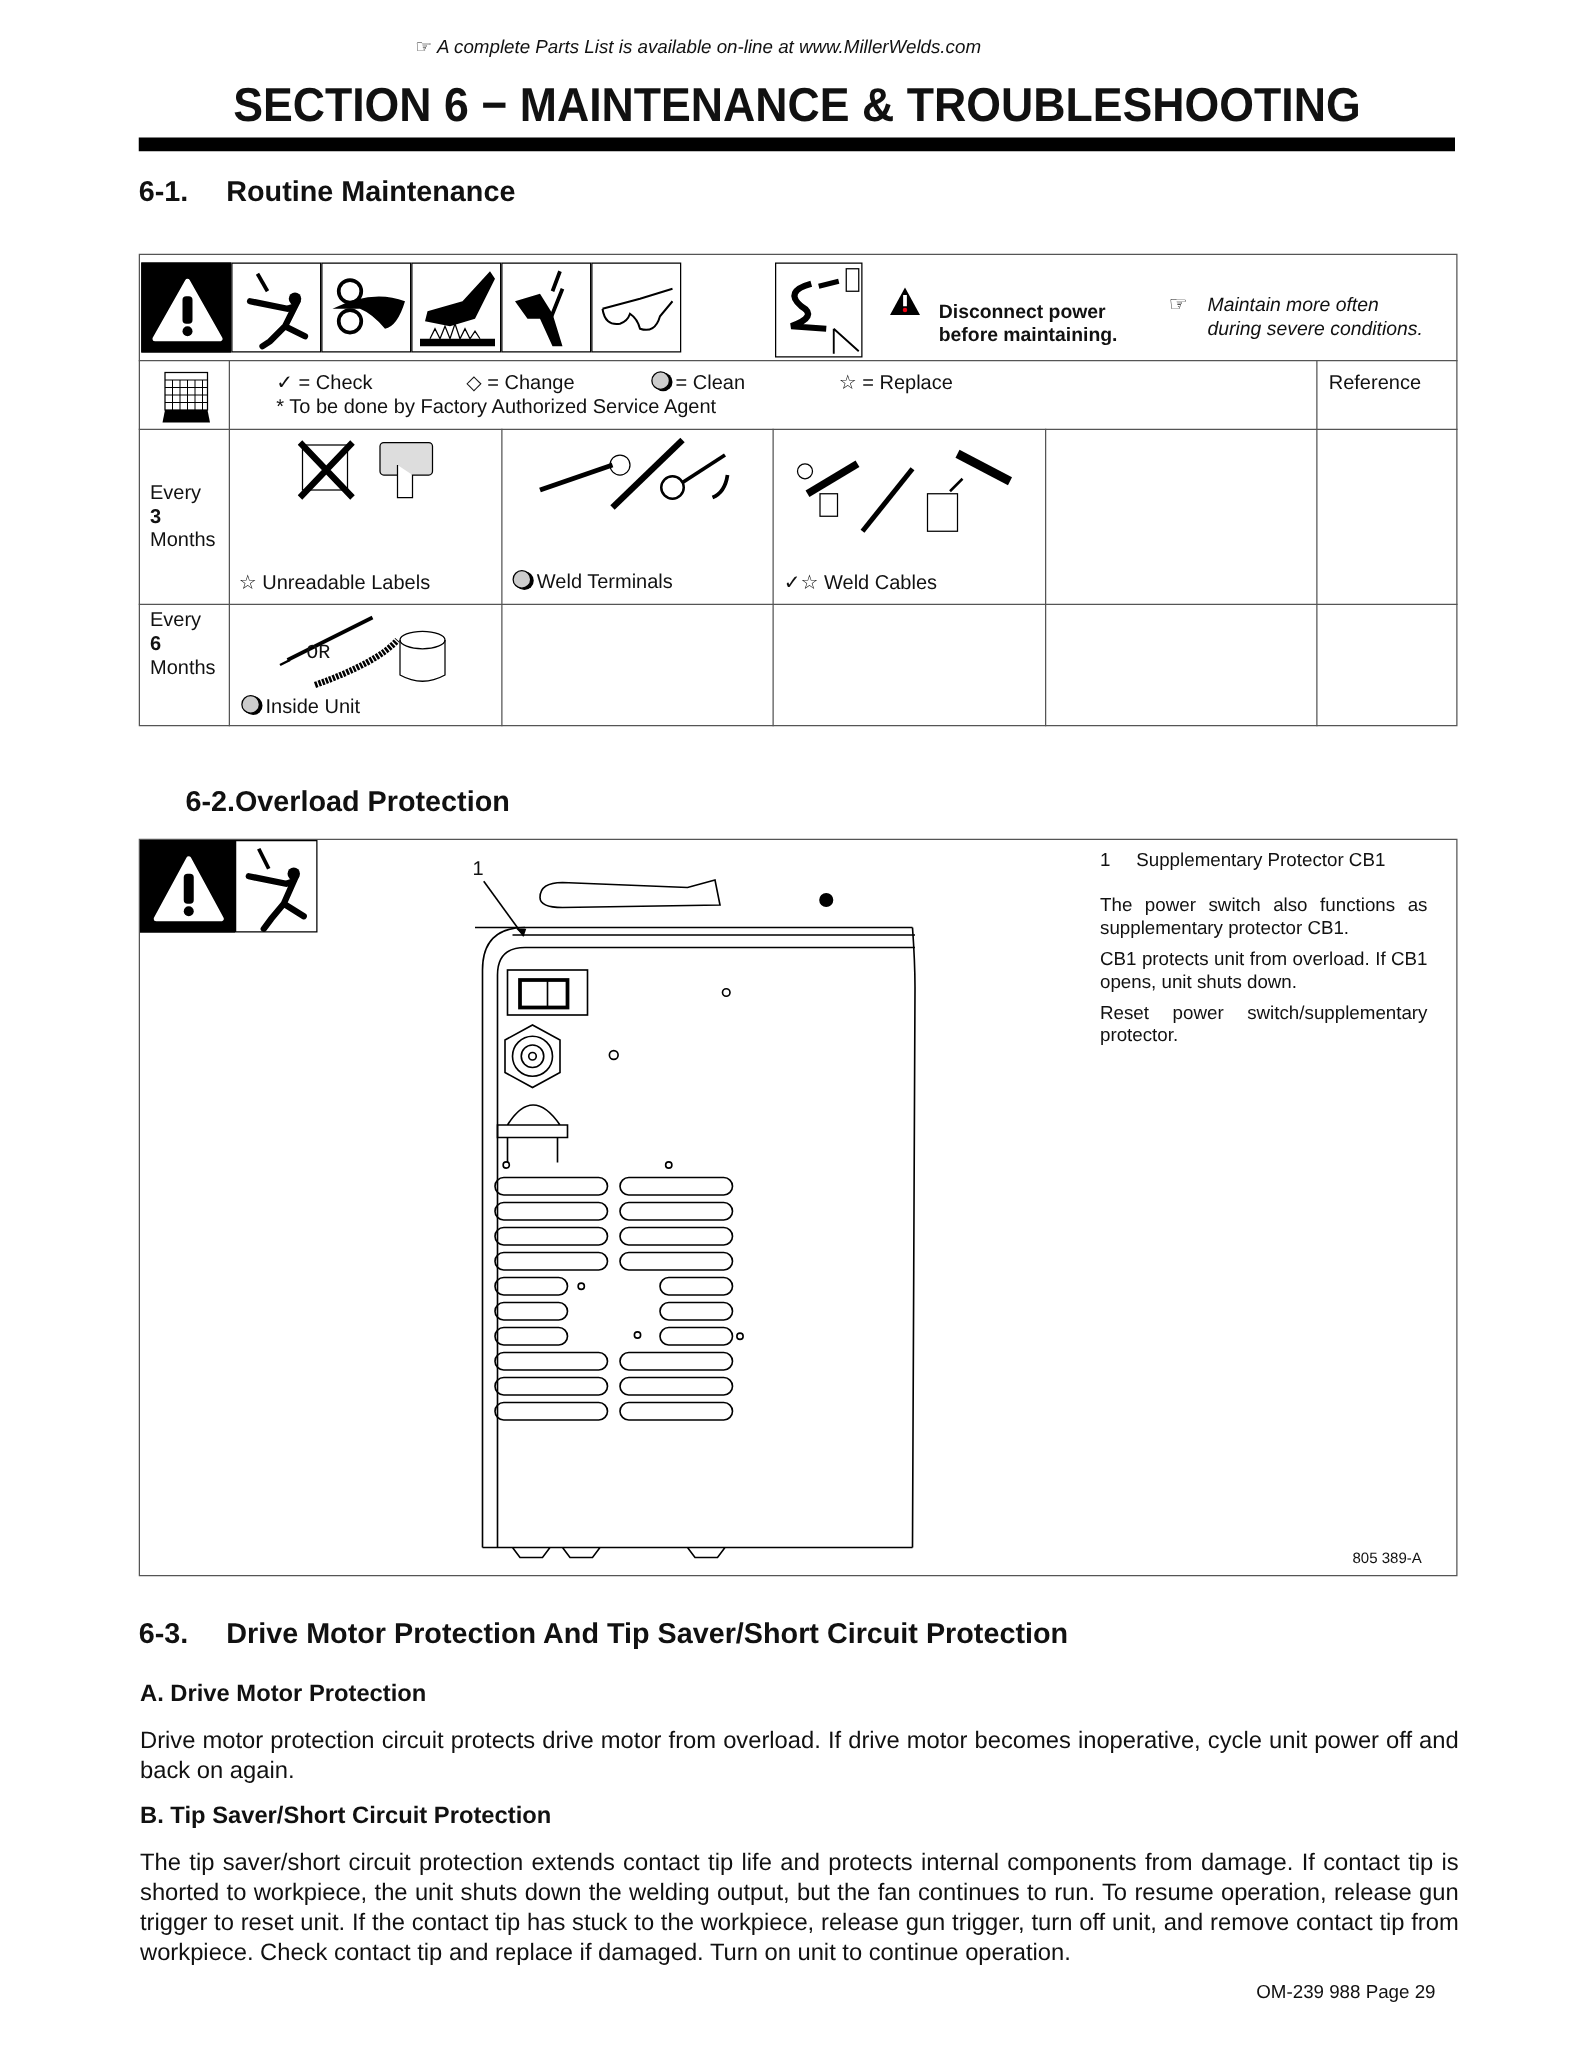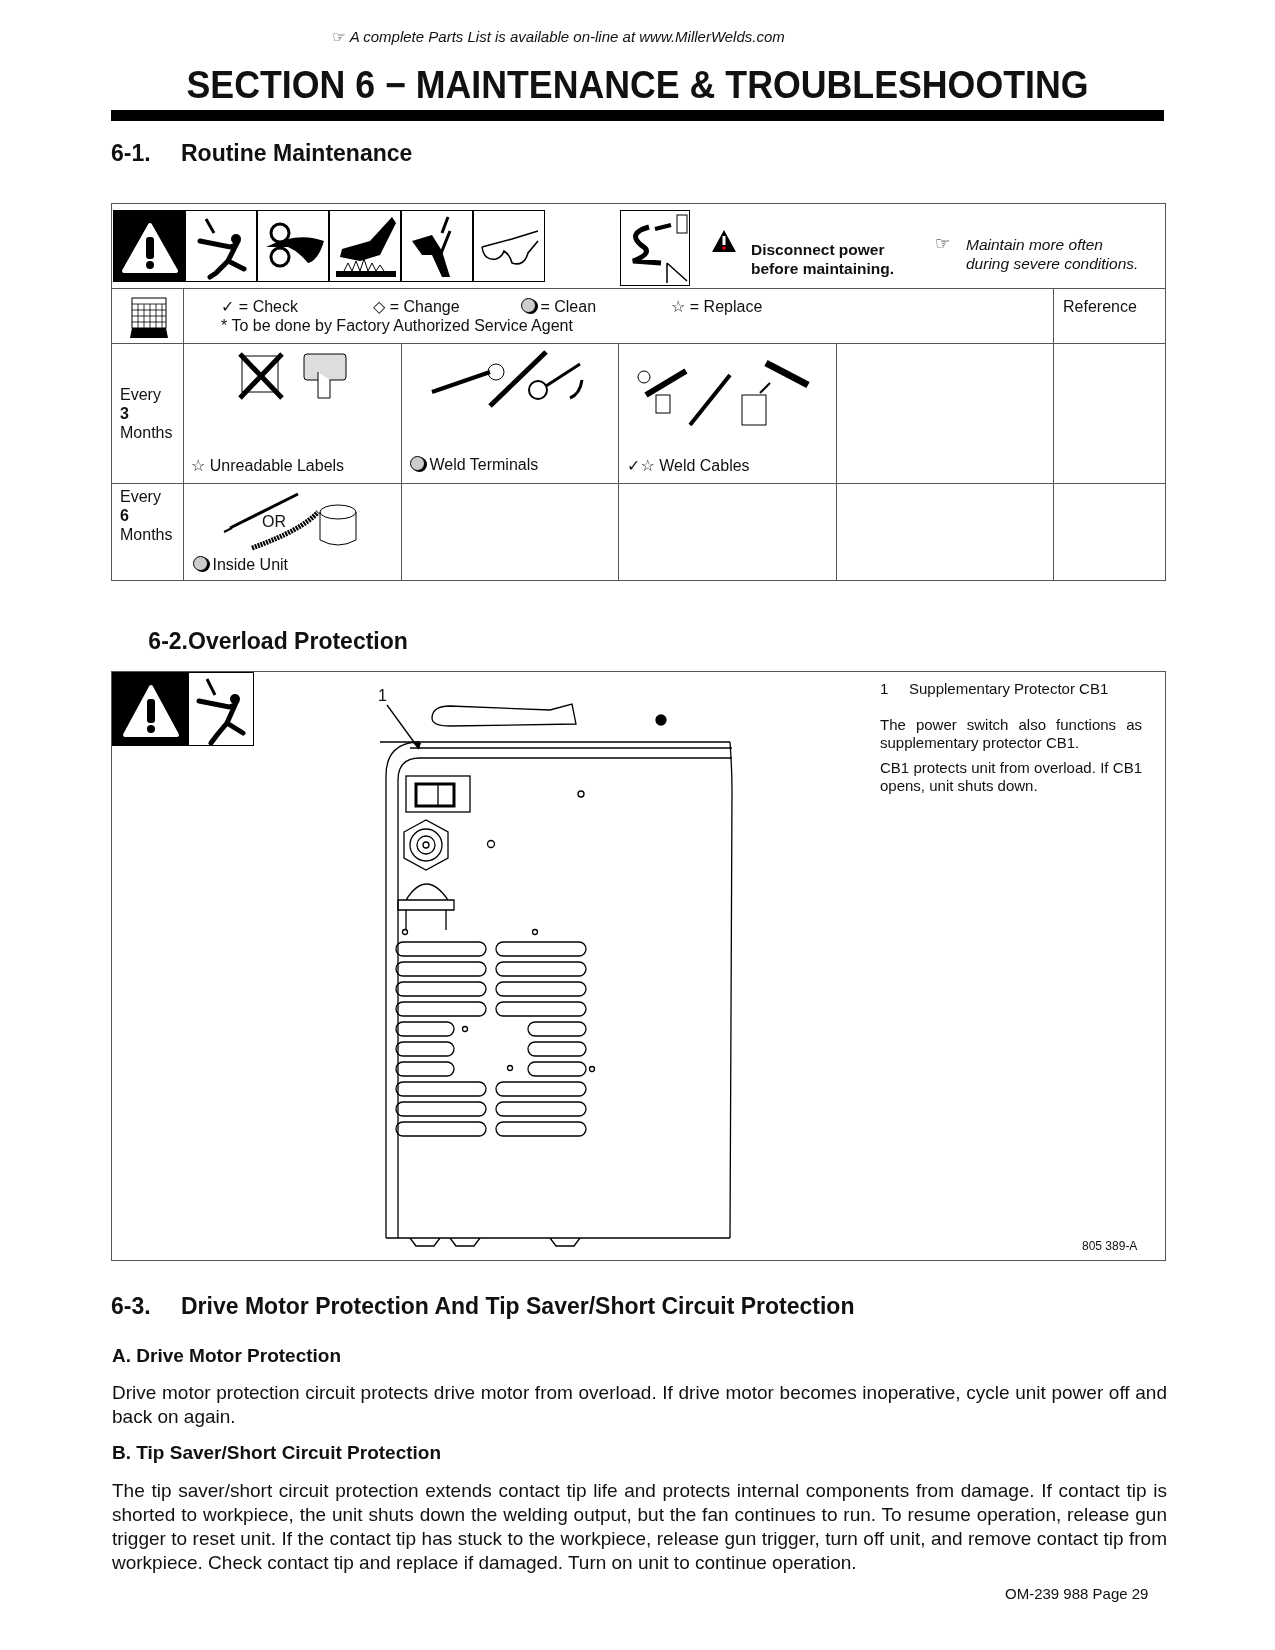--- a/index.html
+++ b/index.html
@@ -174,21 +174,21 @@
 </div>
 <div class="abs" style="left:222px; top:490px;">
   <svg width="140" height="62" viewBox="0 0 140 62">
       <path d="M8 38 L76 4" stroke="#000" stroke-width="3"></path>
       <path d="M2 42 L10 38" stroke="#000" stroke-width="2"></path>
       <path d="M30 58 Q80 40 96 22" stroke="#000" stroke-width="5" fill="none" stroke-dasharray="2 1"></path>
       <ellipse cx="116" cy="22" rx="18" ry="7" fill="none" stroke="#000"></ellipse>
       <path d="M98 22 V50 Q116 60 134 50 V22" fill="none" stroke="#000"></path>
     </svg>
 </div>
-<div class="abs cap" style="left:262px; top:513px;">OR</div>
+<div class="abs cap" style="left:245px; top:513px;font-family:Liberation Mono, monospace;">OR</div>
 <div class="abs cap" style="left:193px; top:556px;"><span style="display:inline-block;width:13px;height:13px;border-radius:50%;background:#ccc;border:1px solid #000;box-shadow:2px 1px 0 #000;vertical-align:-1px;"></span> <span>Inside Unit</span></div>
 
 <div class="abs h2" style="left:118px; top:628px;text-align:right;">
   <span class="num">6-2.</span><span>Overload Protection</span>
 </div>
 
 <div class="abs box" style="left:111px; top:671px; width:1055px; height:590px;"></div>
 <div class="abs" style="left:112px; top:672px; display:flex;">
   <div class="icon-tile black" style="width:76px;height:74px;">
     <svg width="76" height="74" viewBox="0 0 76 74">
@@ -258,20 +258,21 @@
 <div class="abs cap" style="left:378px; top:687px;">1</div>
 <svg class="abs" style="left:385px; top:703px;" width="40" height="50">
     <path d="M2 2 L34 46" stroke="#000" stroke-width="1.3"></path>
     <path d="M34 46 L28 40 L36 40 Z" fill="#000"></path>
   </svg>
 
 <div class="abs sidetxt" style="left:880px; top:680px; width:262px;">
   <div style="margin-bottom:18px;"><span style="display:inline-block;width:29px;">1</span><span>Supplementary Protector CB1</span></div>
   <div style="margin-bottom:7px; text-align:justify;">The power switch also functions as supplementary protector CB1.</div>
   <div style="margin-bottom:7px; text-align:justify;">CB1 protects unit from overload. If CB1 opens, unit shuts down.</div>
+  <div style="text-align:justify;">Reset power switch/supplementary protector.</div>
 </div>
 <div class="abs" style="left:1082px; top:1239px; font-size:12px;">805 389-A</div>
 
 <div class="abs h2" style="left:111px; top:1293px;">
   <span class="num">6-3.</span><span>Drive Motor Protection And Tip Saver/Short Circuit Protection</span>
 </div>
 <div class="abs sub" style="left:112px; top:1345px;">A.  Drive Motor Protection</div>
 <div class="abs para" style="top:1381px;">Drive motor protection circuit protects drive motor from overload. If drive motor becomes inoperative, cycle unit power off and back on again.</div>
 <div class="abs sub" style="left:112px; top:1442px;">B.  Tip Saver/Short Circuit Protection</div>
 <div class="abs para" style="top:1479px;">The tip saver/short circuit protection extends contact tip life and protects internal components from damage. If contact tip is shorted to workpiece, the unit shuts down the welding output, but the fan continues to run. To resume operation, release gun trigger to reset unit. If the contact tip has stuck to the workpiece, release gun trigger, turn off unit, and remove contact tip from workpiece. Check contact tip and replace if damaged. Turn on unit to continue operation.</div>

